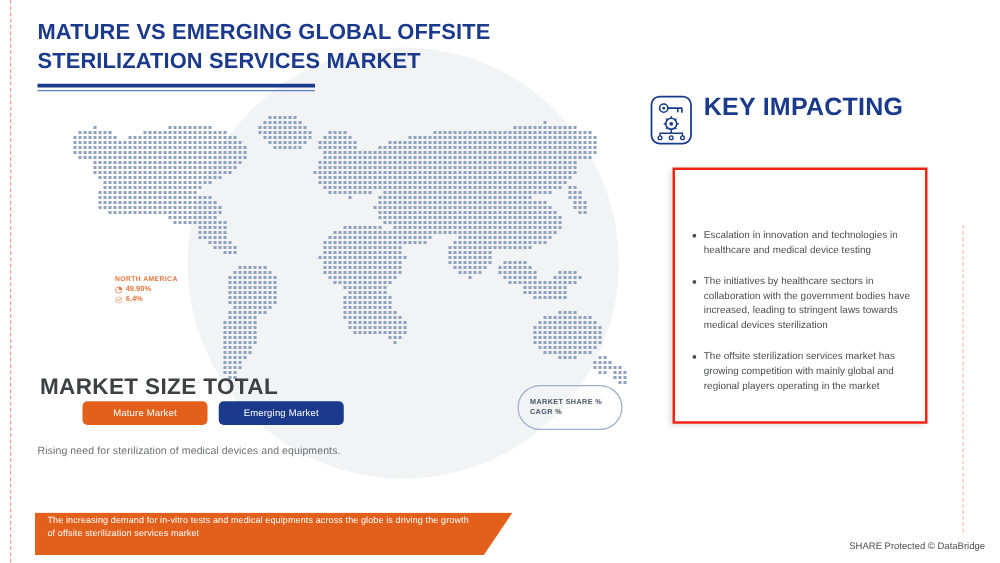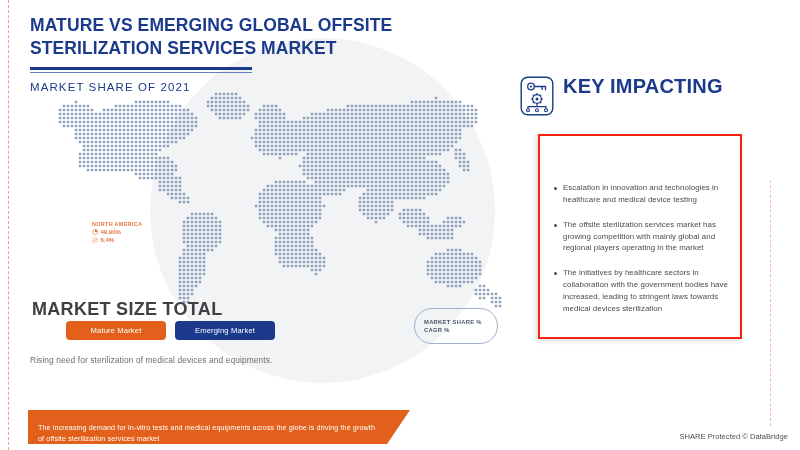--- a/index.html
+++ b/index.html
@@ -126,21 +126,21 @@
   .bullet-text {
     font-size:7.9px; line-height:1.5; color:#4a4b50; letter-spacing:.05px;
   }
 
   
   .banner {
     position:absolute; left:28px; top:410px;
     width:382px; height:34px;
     background:#e2601b;
     clip-path:polygon(0 0, 100% 0, 94% 100%, 0 100%);
-    display:flex; align-items:flex-end;
+    display:flex; align-items:flex-start;
   }
   .banner p {
     padding-left:10px; padding-right:34px;
     font-size:7.2px; line-height:1.55; color:#ffffff; letter-spacing:.1px;
   }
 
   .footer {
     position:absolute; right:12px; top:432px;
     font-size:7.6px; color:#4d4e52;
   }
@@ -154,21 +154,20 @@
   <div class="dash-v right"></div>
 
   <div class="pale-circle"></div>
 
   <div class="title-block">
     <div class="main-title">Mature vs Emerging Global Offsite Sterilization Services Market</div>
     <div class="rule-group">
       <div class="rule-thick"></div>
       <div class="rule-thin"></div>
     </div>
-    <div class="subtitle">Market Share of 2021</div>
   </div>
 
   <div class="map-wrap">
     <svg viewBox="0 0 470 240" xmlns="http://www.w3.org/2000/svg">
       <g id="dots" fill="#8fa3bf">
           <rect x="156.75" y="6.75" width="2.5" height="2.5" rx="0.5"></rect>
           <rect x="160.75" y="6.75" width="2.5" height="2.5" rx="0.5"></rect>
           <rect x="164.75" y="6.75" width="2.5" height="2.5" rx="0.5"></rect>
           <rect x="168.75" y="6.75" width="2.5" height="2.5" rx="0.5"></rect>
           <rect x="172.75" y="6.75" width="2.5" height="2.5" rx="0.5"></rect>
@@ -2509,25 +2508,25 @@
   </div>
 
   <div class="kif-box">
     <div class="bullets">
       <div class="bullet">
         <div class="bullet-dot"></div>
         <div class="bullet-text">Escalation in innovation and technologies in healthcare and medical device testing</div>
       </div>
       <div class="bullet">
         <div class="bullet-dot"></div>
-        <div class="bullet-text">The offsite sterilization services market has growing competition with mainly global and regional players operating in the market</div>
+        <div class="bullet-text">The initiatives by healthcare sectors in collaboration with the government bodies have increased, leading to stringent laws towards medical devices sterilization</div>
       </div>
       <div class="bullet">
         <div class="bullet-dot"></div>
-        <div class="bullet-text">The initiatives by healthcare sectors in collaboration with the government bodies have increased, leading to stringent laws towards medical devices sterilization</div>
+        <div class="bullet-text">The offsite sterilization services market has growing competition with mainly global and regional players operating in the market</div>
       </div>
     </div>
   </div>
 
   <div class="banner">
     <p>The increasing demand for in-vitro tests and medical equipments across the globe is driving the growth of offsite sterilization services market</p>
   </div>
 
   <div class="footer">SHARE Protected © DataBridge</div>
 

